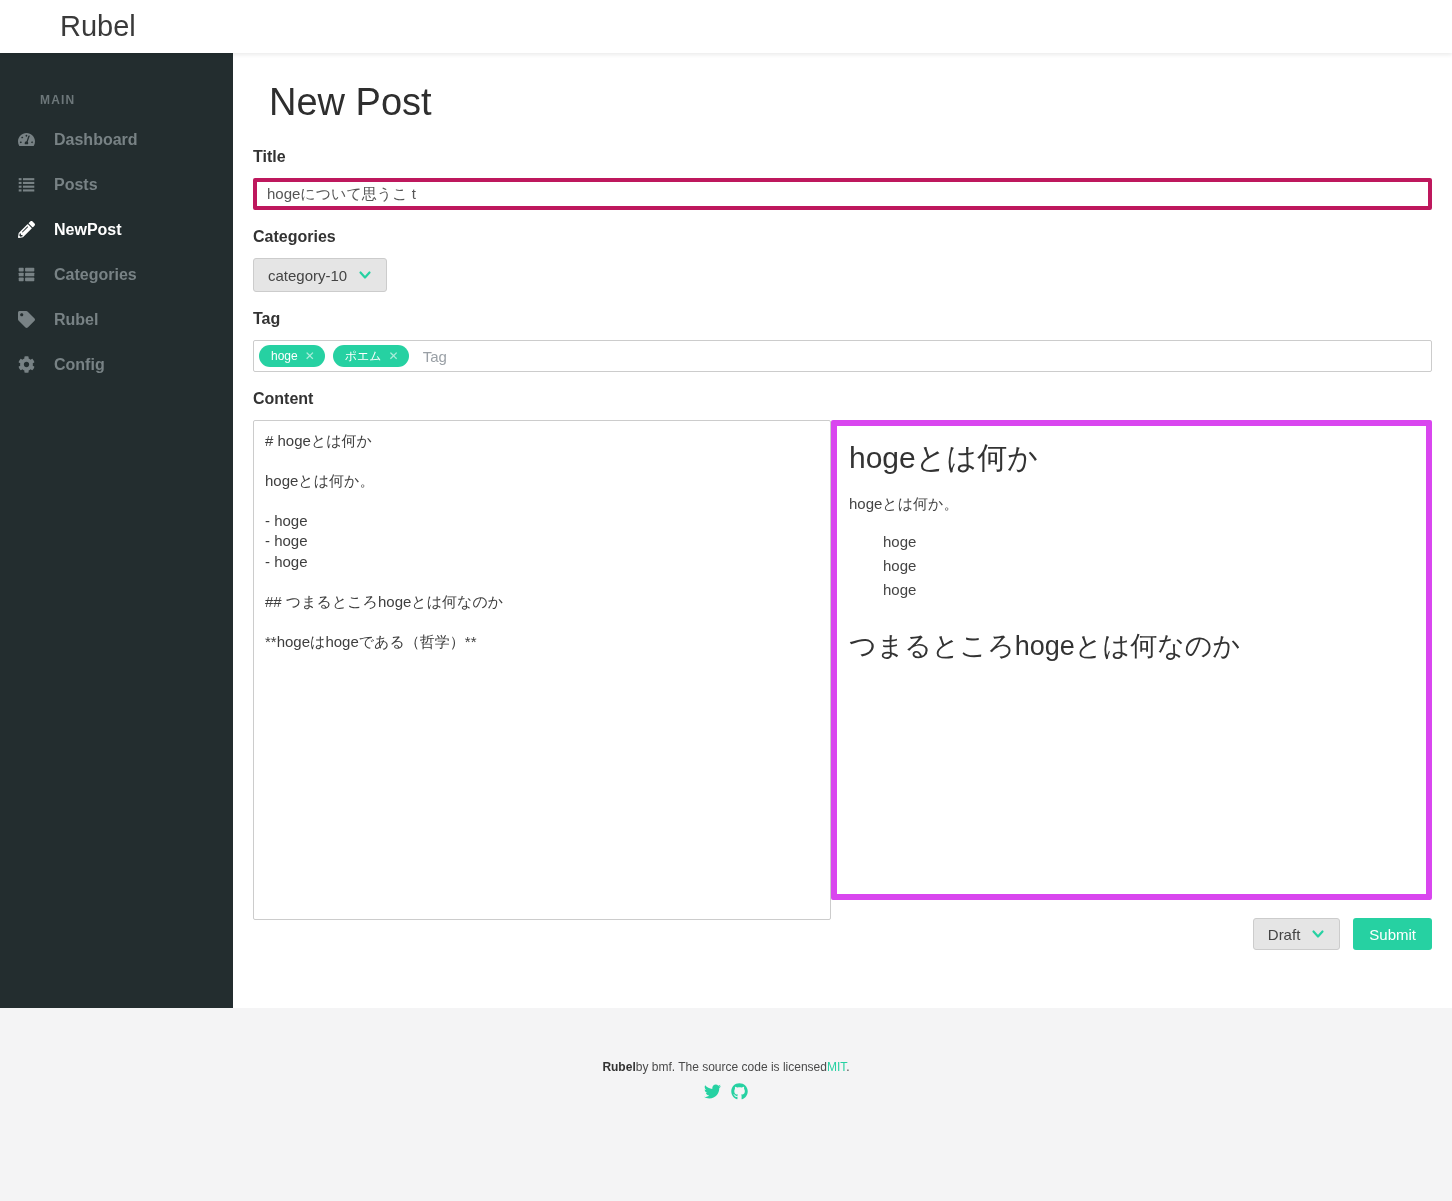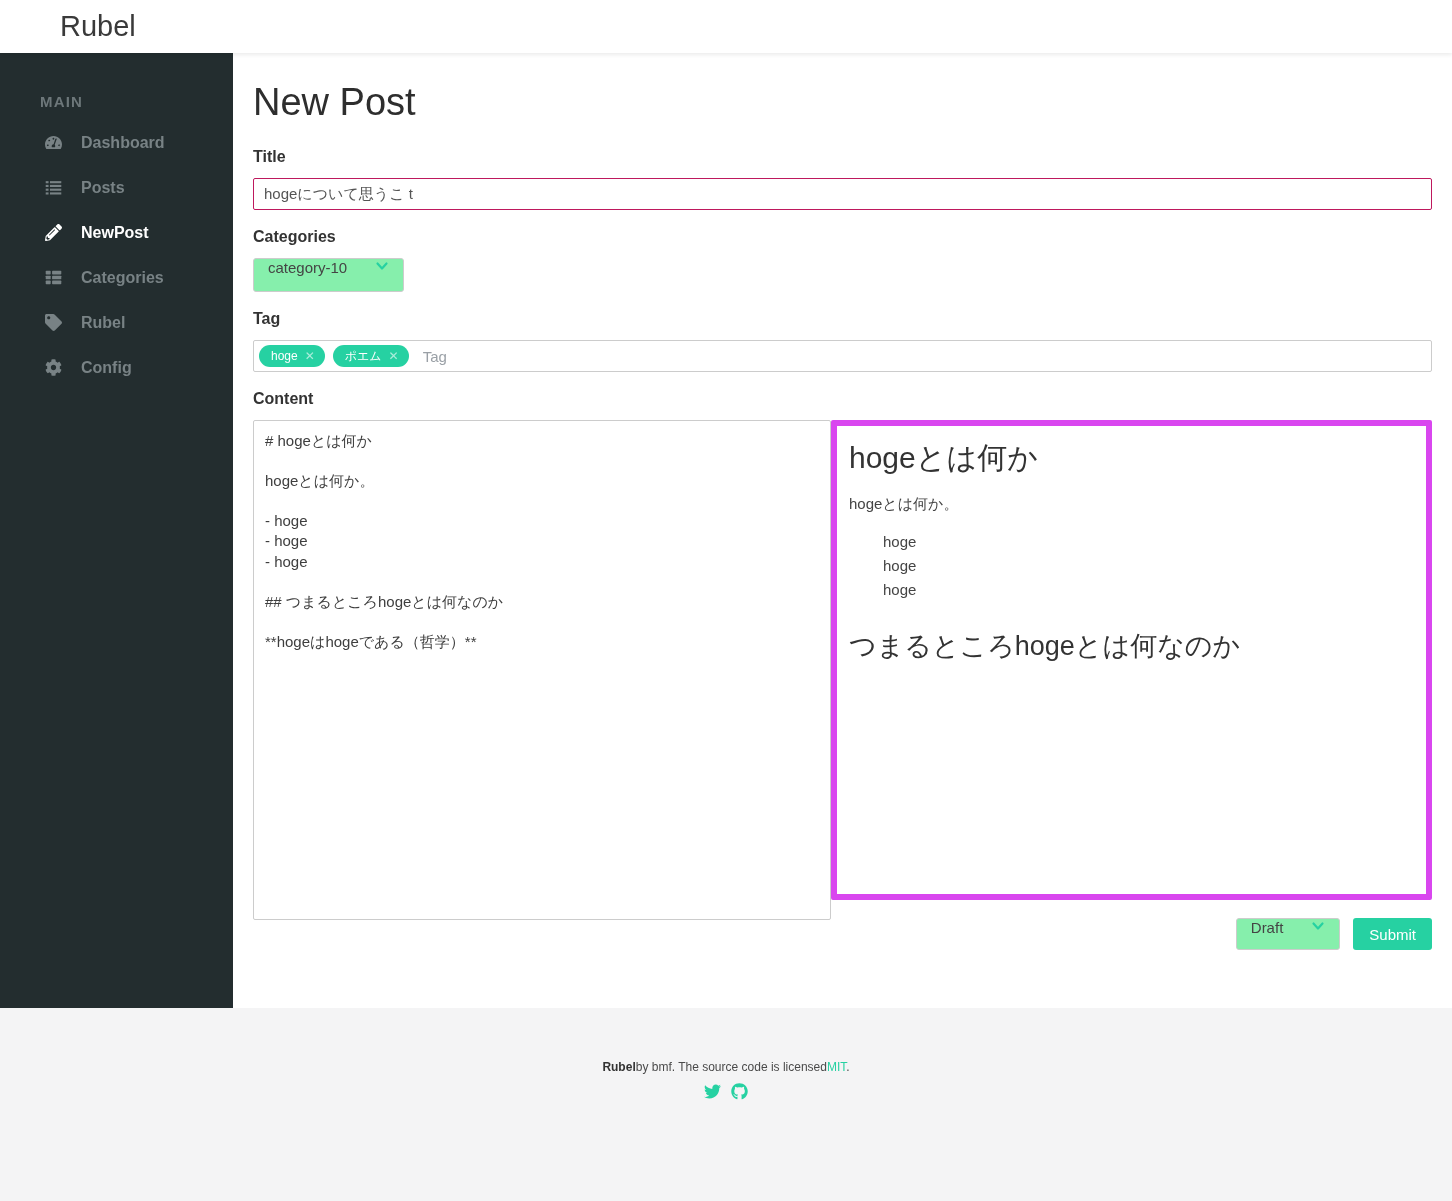--- a/index.html
+++ b/index.html
@@ -29,69 +29,70 @@
 
   
   .sidebar {
     width: 233px;
     flex: 0 0 233px;
     background: #232d2f;
     padding-top: 40px;
   }
   .side-section {
     color: #6d777a;
-    font-size: 15px;
+    font-size: 12px;
     font-weight: 700;
     letter-spacing: 1.2px;
     padding: 0 0 10px 40px;
   }
   .side-item {
     display: flex;
     align-items: center;
     height: 45px;
-    padding-left: 44px;
+    padding-left: 17px;
     color: #788285;
     font-size: 16px;
     font-weight: 700;
     text-decoration: none;
     cursor: pointer;
   }
   .side-item.active { color: #ffffff; }
   .side-icon { width: 18px; height: 18px; margin-right: 19px; display: inline-flex; align-items: center; justify-content: center; }
   .side-icon svg { width: 17px; height: 17px; fill: currentColor; }
 
   
   .main { flex: 1; background: #fff; padding: 0 20px; }
-  .page-title { font-size: 38px; font-weight: 400; color: #2e2e2e; margin: 28px 0 24px; }
+  .page-title { font-size: 38px; font-weight: 400; color: #2e2e2e; margin: 28px 16px 24px; }
   .field-label { display: block; font-size: 16px; font-weight: 700; color: #333; margin: 0 0 12px; }
   .field { margin-bottom: 18px; }
 
   .text-input {
     width: 100%;
     height: 32px;
-    border: 1px solid #be185d;
+    border: 4px solid #be185d;
     border-radius: 2px;
     padding: 0 10px;
     font-size: 15px;
     color: #555;
     font-family: inherit;
     outline: none;
     background: #fff;
   }
 
   .select {
     display: inline-flex;
-    gap: 28px;
+    align-items: center;
+    gap: 11px;
     height: 34px;
     border: 1px solid #ccc;
     border-radius: 3px;
     padding: 0 14px;
     font-size: 15px;
     color: #444;
-    background: #86efac;
+    background: #e5e5e5;
     cursor: pointer;
   }
   .select.small { height: 32px; }
   .chevron { width: 14px; height: 14px; }
   .chevron polyline { fill: none; stroke: #26d1a2; stroke-width: 2.2; stroke-linecap: round; stroke-linejoin: round; }
 
   .tag-box {
     display: flex;
     align-items: center;
     width: 100%;

